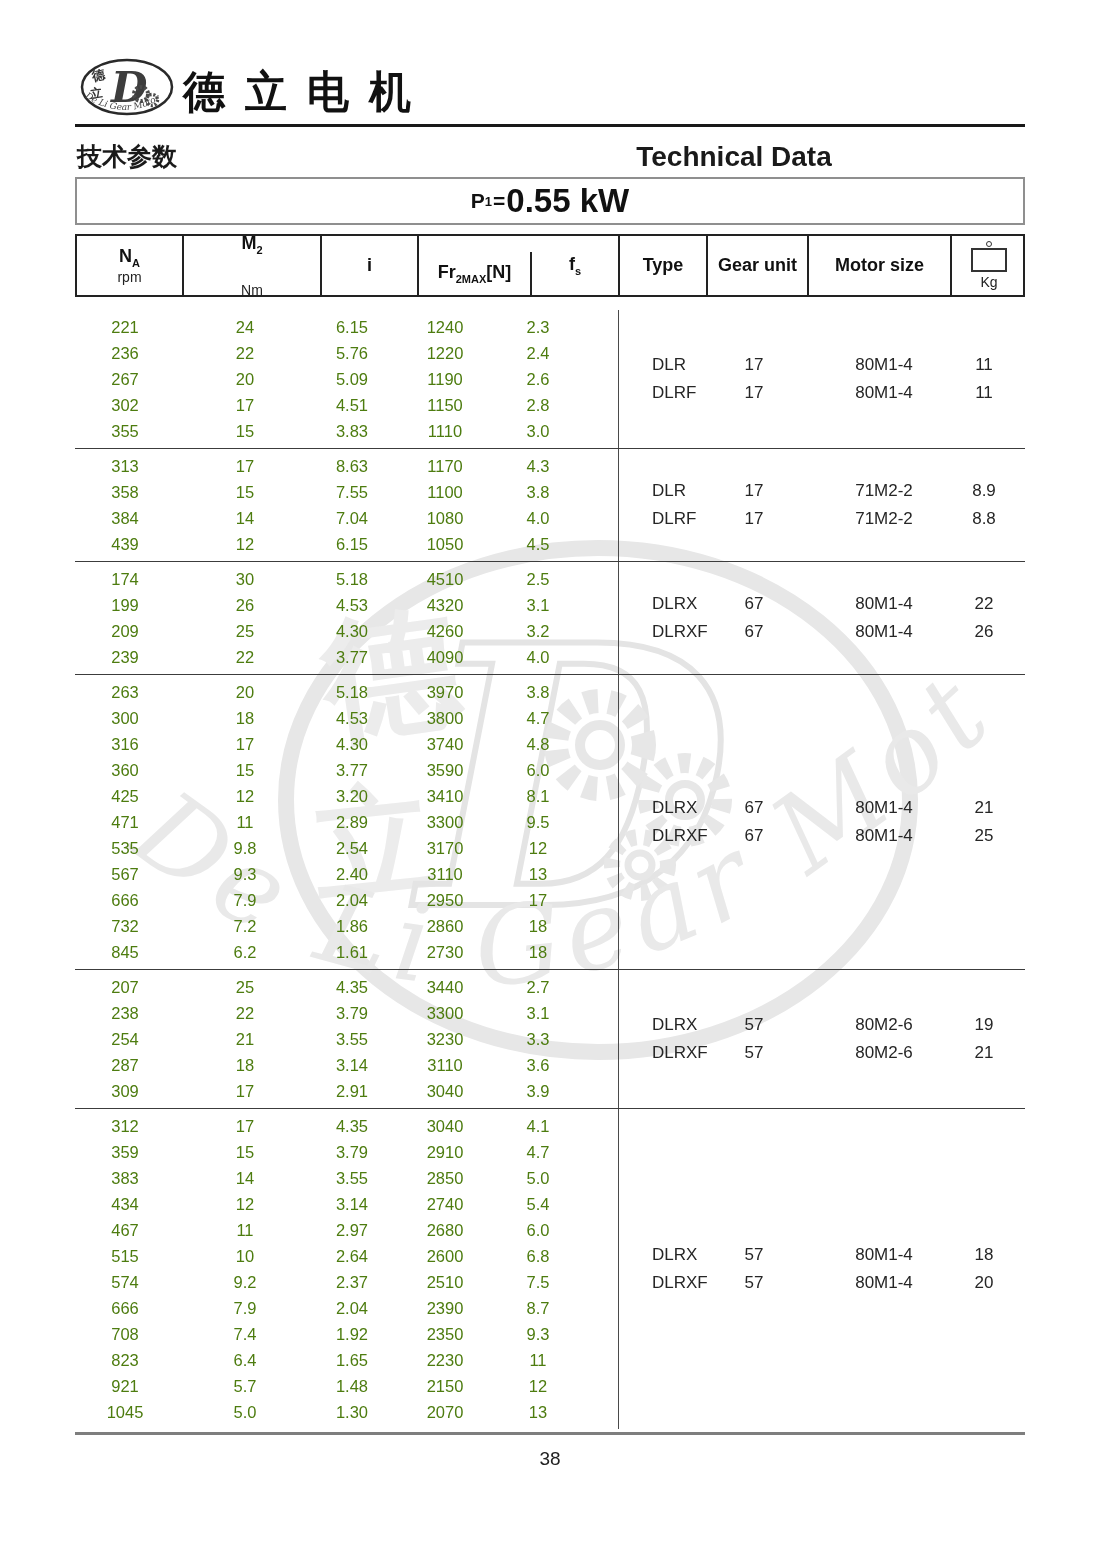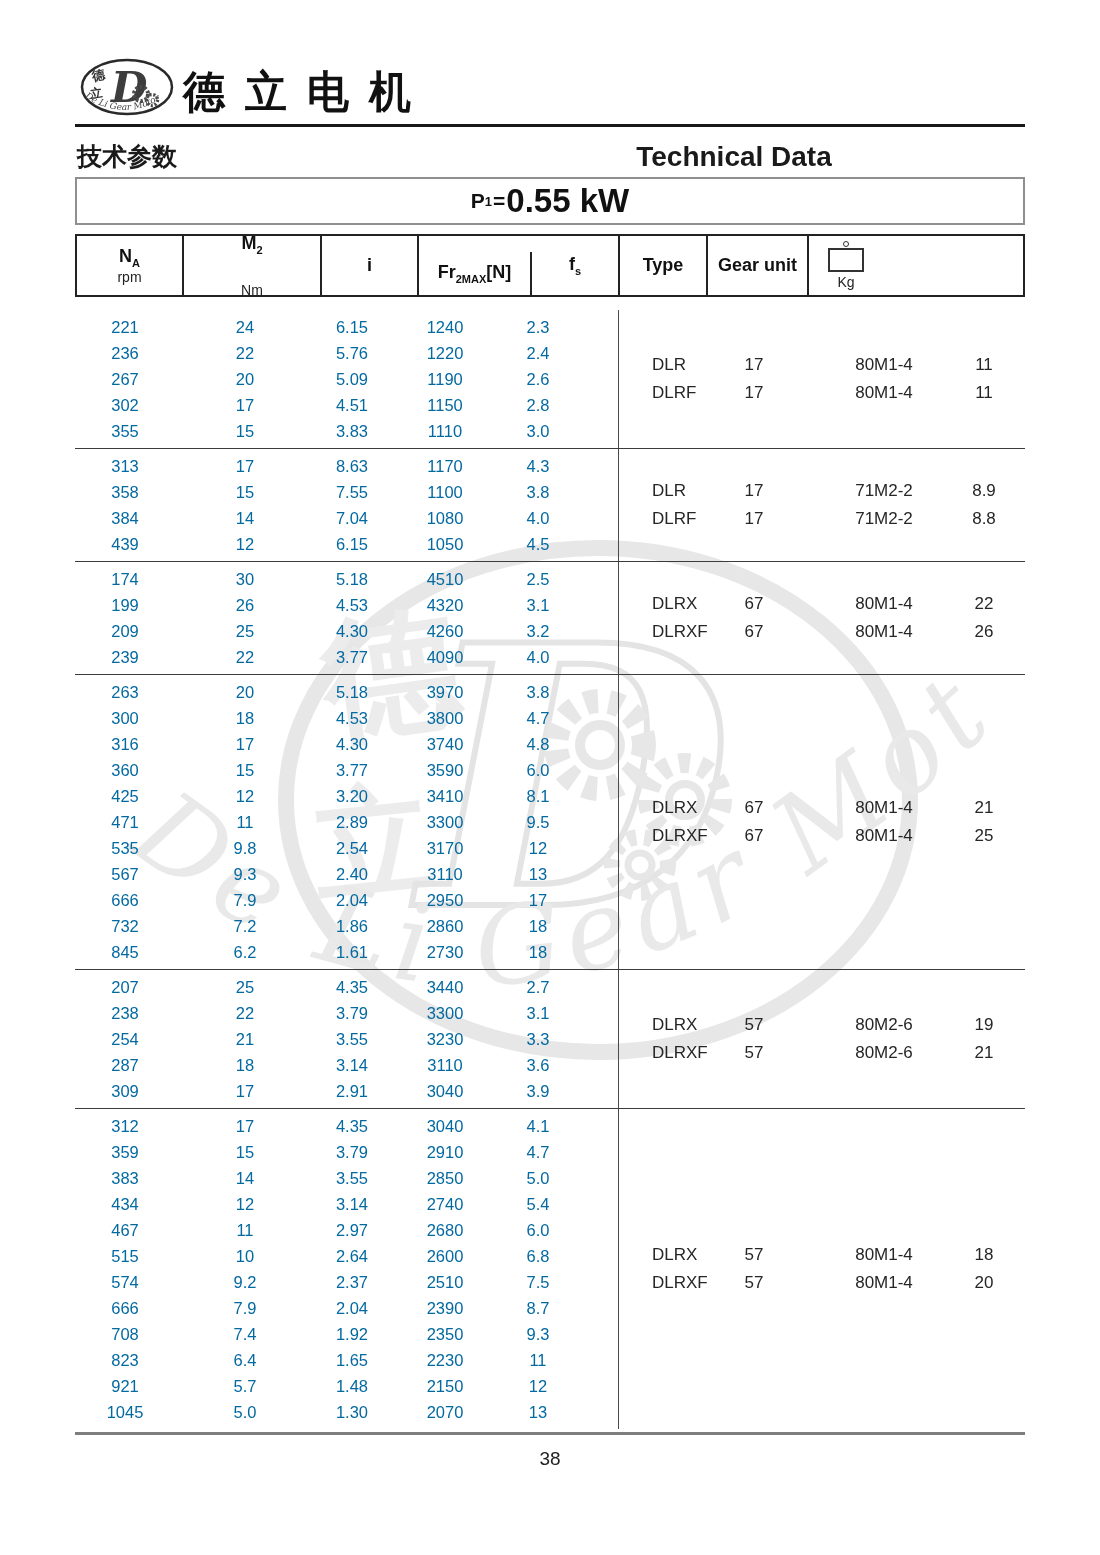--- a/index.html
+++ b/index.html
@@ -63,21 +63,21 @@
   .kg-icon .knob{position:absolute;left:17px;top:0;width:6px;height:6px;border:1.5px solid #333;border-radius:50%;box-sizing:border-box;}
   .kg-icon .body{position:absolute;left:2px;top:7px;width:36px;height:24px;border:2px solid #333;box-sizing:border-box;}
 
   
   .tbody{position:absolute;left:75px;top:310px;width:950px;}
   .group{display:flex;border-bottom:1px solid #3c3c3c;}
   .group:last-child{border-bottom:none;}
   .g-left{flex:0 0 543px;padding:4px 0;}
   .g-right{flex:0 0 407px;box-sizing:border-box;border-left:1px solid #4a4a4a;
            display:flex;flex-direction:column;justify-content:center;}
-  .drow{display:flex;height:26px;line-height:26px;font-size:16.5px;color:#0369a1;}
+  .drow{display:flex;height:26px;line-height:26px;font-size:16.5px;color:#4d7c0f;}
   .drow span{text-align:center;}
   .c1{flex:0 0 100px;} .c2{flex:0 0 140px;} .c3{flex:0 0 74px;}
   .c4{flex:0 0 112px;} .c5{flex:0 0 74px;}
   .trow{position:relative;height:28px;line-height:28px;font-size:17px;color:#262626;}
   .t-type{position:absolute;left:33px;}
   .t-gear{position:absolute;left:103px;width:64px;text-align:center;}
   .t-motor{position:absolute;left:198px;width:134px;text-align:center;}
   .t-kg{position:absolute;left:328px;width:74px;text-align:center;}
 
   
@@ -160,20 +160,23 @@
       </div>
       <div class="th w5">
         <span class="l1"><span>f</span><sub>s</sub></span>
       </div>
       <div class="th w6">
         <span class="l1">Type</span>
       </div>
       <div class="th w7">
         <span class="l1">Gear unit</span>
       </div>
+      <div class="th w8">
+        <span class="l1">Motor size</span>
+      </div>
       <div class="th w9">
         <span class="kg-icon">
             <span class="knob"></span>
             <span class="body"></span>
           </span>
         <span class="l2">Kg</span>
       </div>
     </div>
 
     <div class="tbody" id="tbody">

